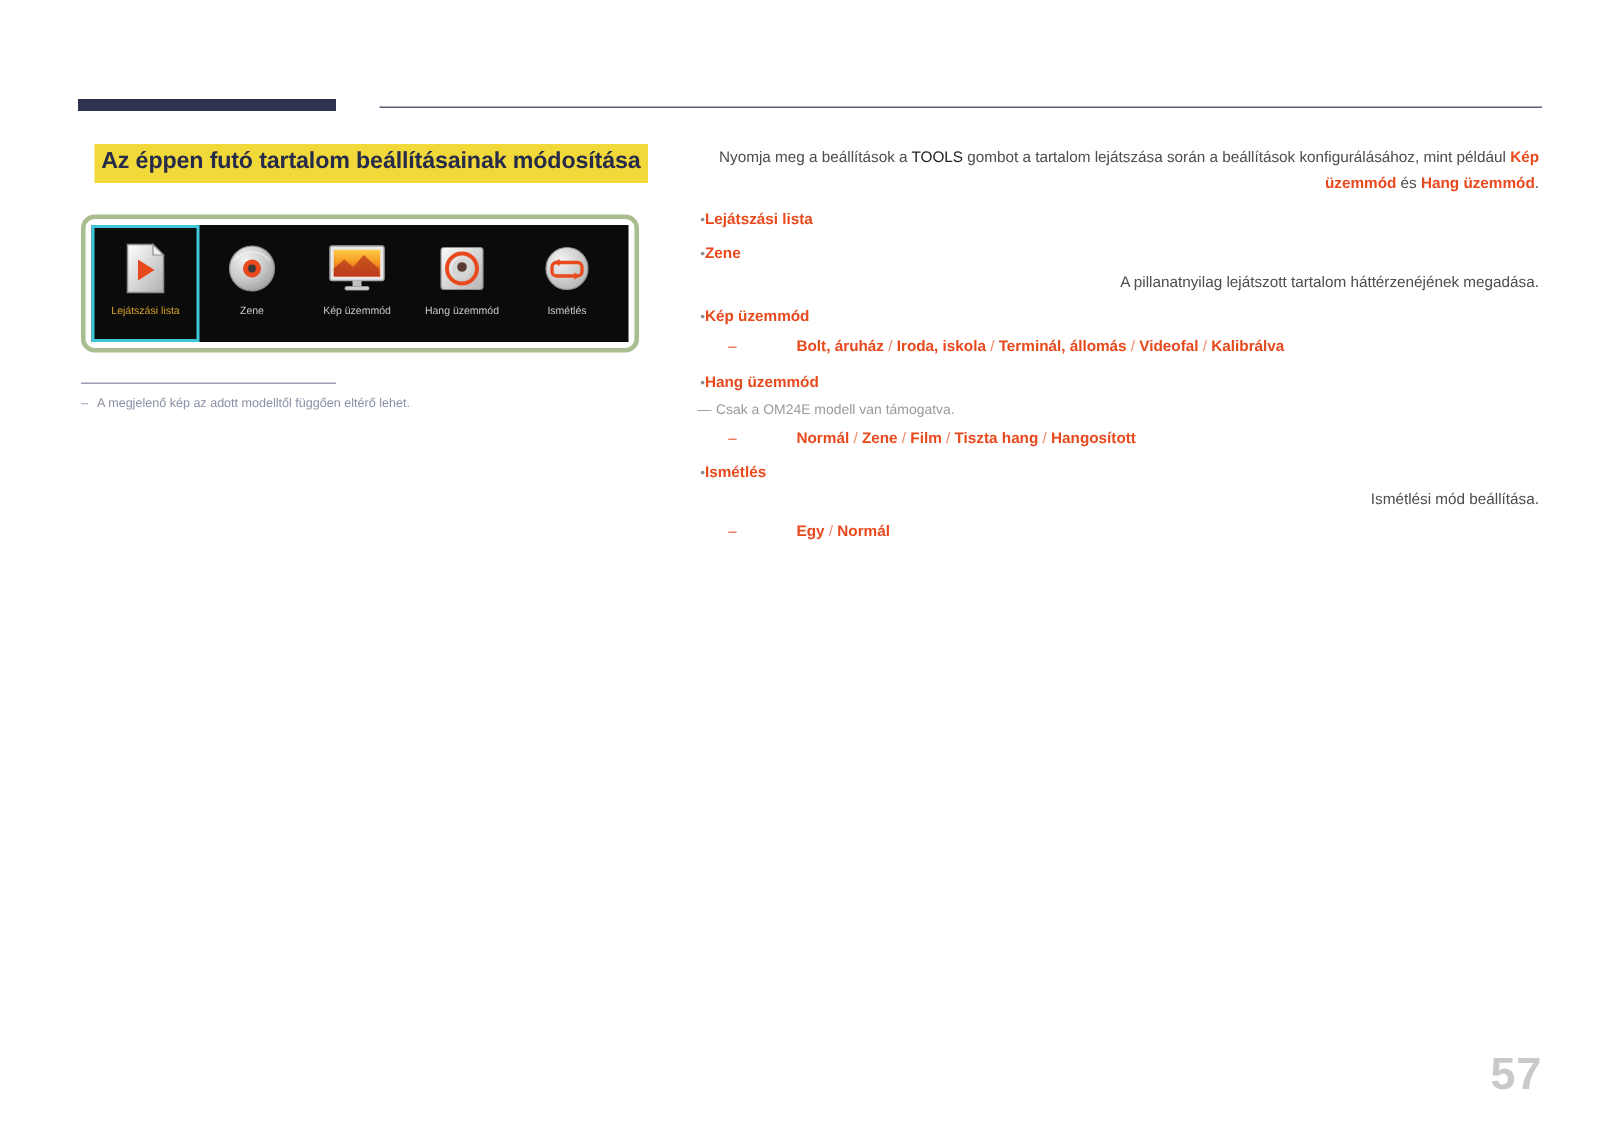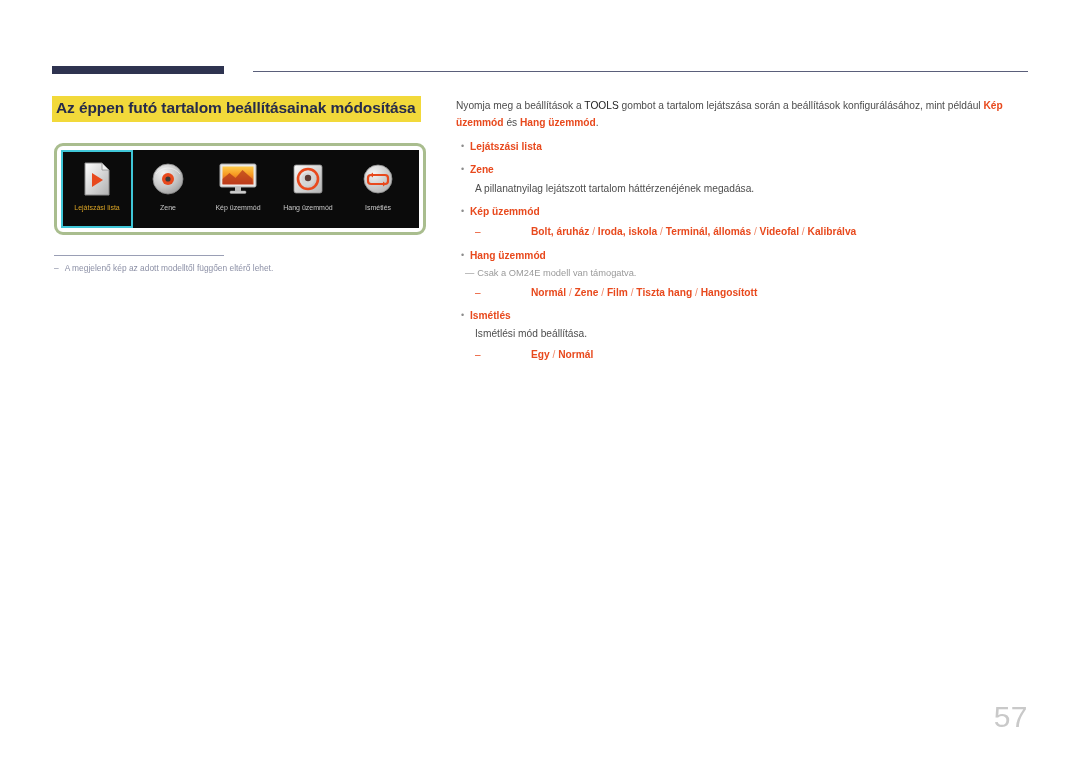--- a/index.html
+++ b/index.html
@@ -10,20 +10,21 @@
     background: #ffffff;
     font-family: "Liberation Sans", sans-serif;
   }
 
   .page {
     position: relative;
     width: 1080px;
     height: 763px;
     background: #ffffff;
     overflow: hidden;
+    text-align: right;
   }
 
   
   .header-bar {
     position: absolute;
     left: 52px;
     top: 66px;
     width: 172px;
     height: 8px;
     background: #2e3350;
@@ -208,21 +209,21 @@
   }
   .gray-note .nd { margin-right: 3px; }
 
   
   .page-number {
     position: absolute;
     right: 52px;
     top: 700px;
     font-size: 30px;
     color: #c9c9c9;
-    font-weight: normal;
+    font-weight: bold;
     letter-spacing: 0.5px;
   }
 </style>
 </head>
 <body>
 
 <div class="page">
 
   <div class="header-bar"></div>
   <div class="header-rule"></div>

